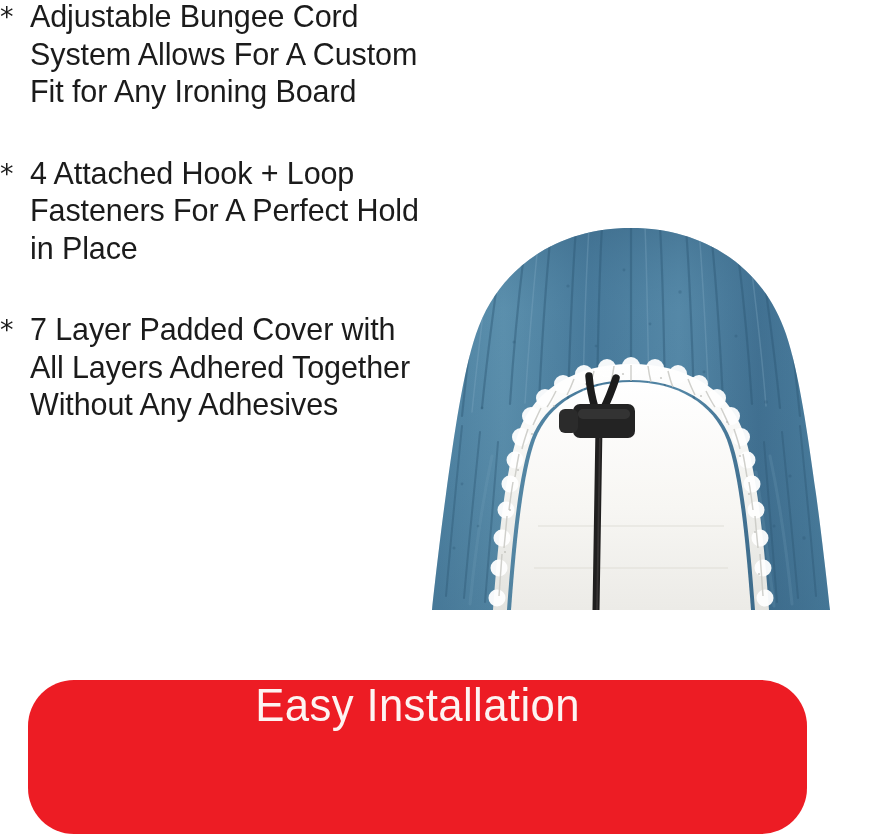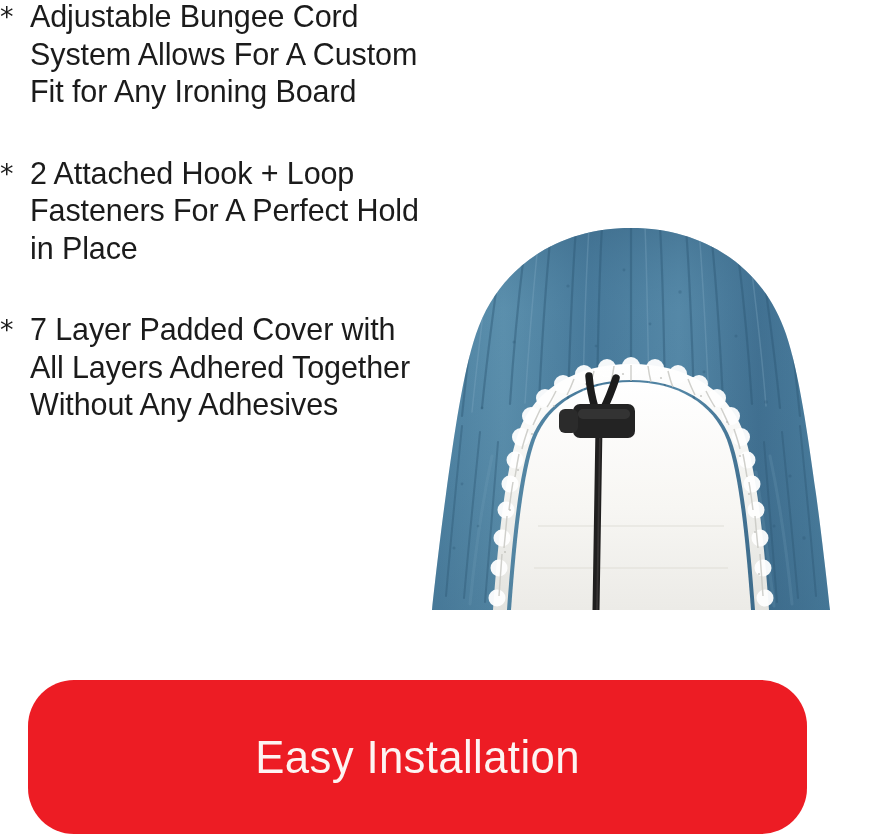--- a/index.html
+++ b/index.html
@@ -76,21 +76,20 @@
   
   .cta-button {
     position: absolute;
     left: 28px;
     top: 680px;
     width: 779px;
     height: 154px;
     background: #ED1C24;
     border-radius: 46px;
     display: flex;
-    align-items: center;
     justify-content: center;
     border: none;
     padding: 0;
     cursor: pointer;
     box-sizing: border-box;
   }
   .cta-label {
     color: #fdf4f2;
     font-size: 47px;
     line-height: 50px;
@@ -111,21 +110,21 @@
 
     <div class="feature">
       <span class="bullet-star">*</span>
       <p class="feature-text">Adjustable Bungee Cord
 System Allows For A Custom
 Fit for Any Ironing Board</p>
     </div>
 
     <div class="feature">
       <span class="bullet-star">*</span>
-      <p class="feature-text">2 Attached Hook + Loop
+      <p class="feature-text">4 Attached Hook + Loop
 Fasteners For A Perfect Hold
 in Place</p>
     </div>
 
     <div class="feature">
       <span class="bullet-star">*</span>
       <p class="feature-text">7 Layer Padded Cover with
 All Layers Adhered Together
 Without Any Adhesives</p>
     </div>

